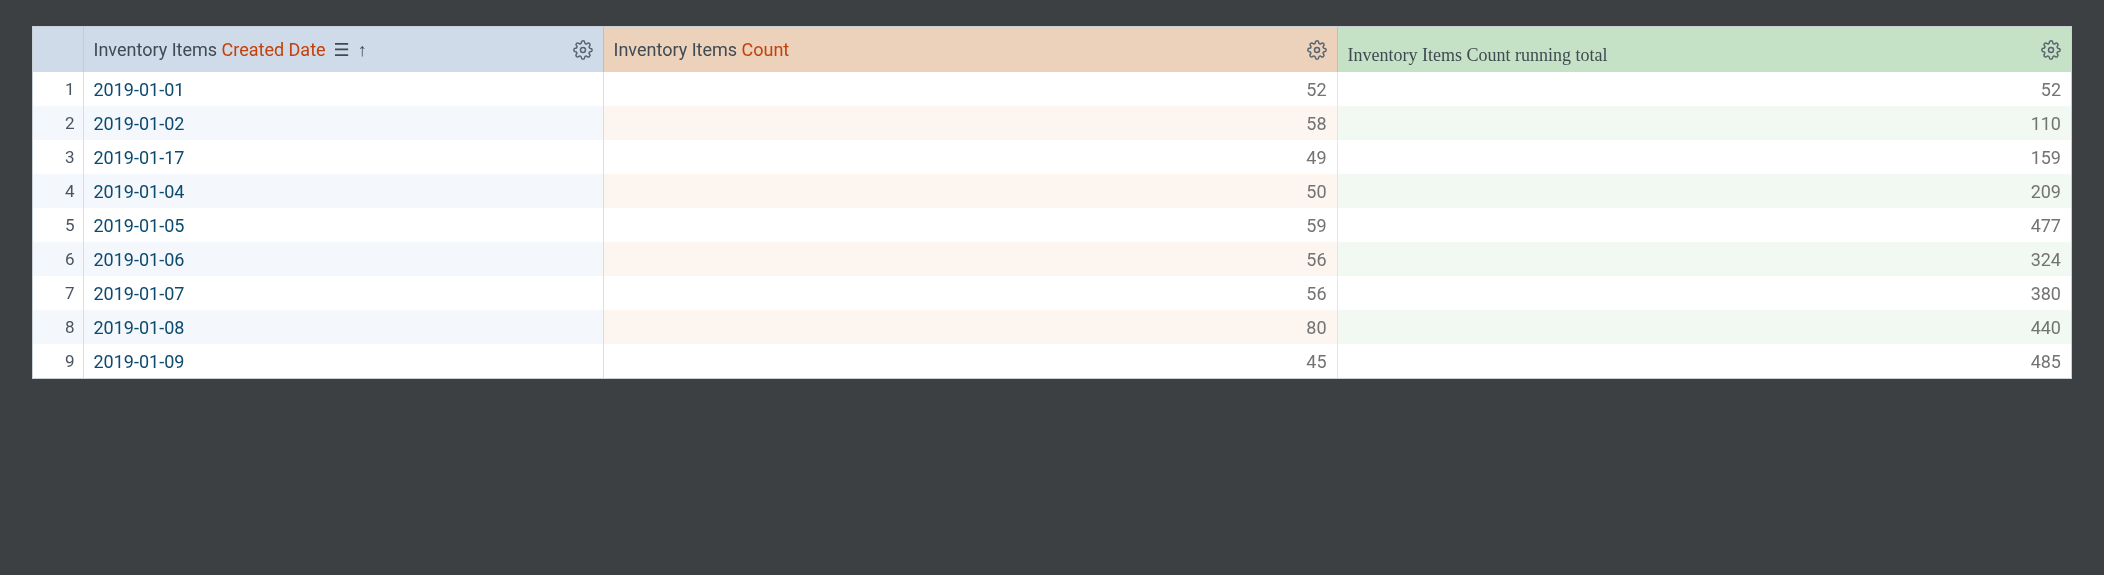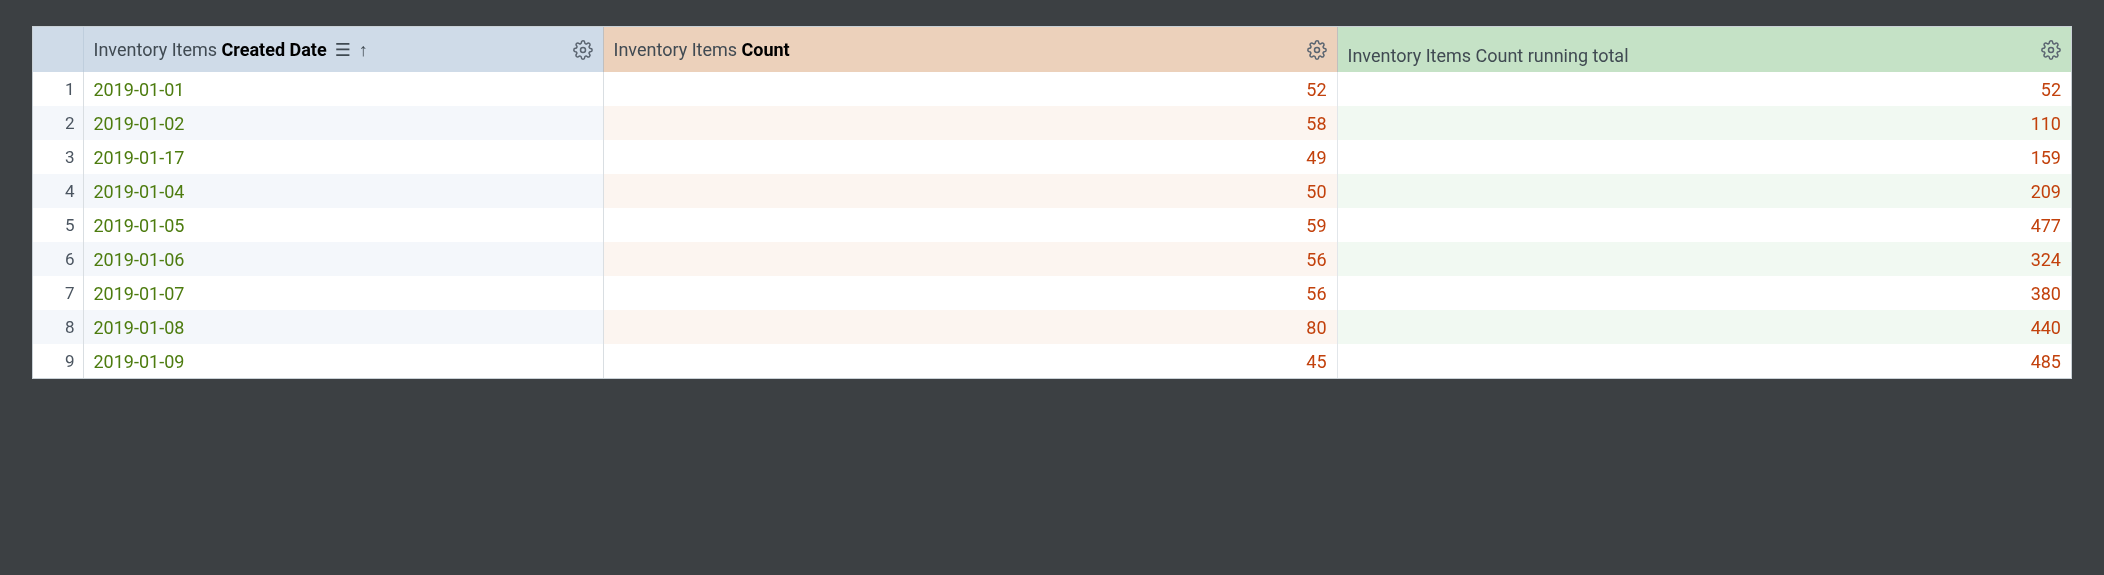--- a/index.html
+++ b/index.html
@@ -33,49 +33,49 @@
     overflow: hidden;
   }
   th {
     font-size: 18px;
     color: #333a40;
     text-align: left;
   }
   th.corner { background: #cfdbe8; border-right: 1px solid #bfcedd; }
   th.h1 { background: #cfdbe8; border-right: 1px solid #bfbfbf; }
   th.h2 { background: #ecd1bb; border-right: 1px solid #bfbfbf; }
-  th.h3 { background: #c5e2c6; }
+  th.h3 { background: #c5e2c6; font-family: Liberation Serif, serif; }
   .hdr-wrap {
     display: flex;
     align-items: center;
     justify-content: space-between;
     gap: 8px;
     width: 100%;
   }
   .hdr-left { display: flex; align-items: center; gap: 8px; min-width: 0; }
   .hdr-prefix { color: #404a52; margin-top: 12px; }
-  .hdr-bold { font-weight: 700; color: #000000; }
+  .hdr-bold { font-weight: 400; color: #c2410c; }
   .gear { flex-shrink: 0; display: inline-flex; cursor: pointer; }
   .gear svg { width: 20px; height: 20px; stroke: #5a6470; }
   .sort-ind, .arrow { color: #404a52; font-size: 18px; line-height: 1; }
   td.rownum {
     text-align: right;
     color: #4b5560;
     font-size: 17px;
     border-right: 1px solid #d9dee2;
     padding-right: 8px;
   }
   td.date {
     text-align: left;
-    color: #4d7c0f;
+    color: #0c4a6e;
     border-right: 1px solid #d9dee2;
   }
   td.num {
     text-align: right;
-    color: #c2410c;
+    color: #737373;
     border-right: 1px solid #e2e6ea;
   }
   td.num:last-child { border-right: none; }
   tbody tr:nth-child(even) td.rownum,
   tbody tr:nth-child(even) td.date { background: #f4f7fb; }
   tbody tr:nth-child(even) td.count { background: #fcf5f0; }
   tbody tr:nth-child(even) td.running { background: #f1f9f2; }
   tbody tr:nth-child(odd) td { background: #ffffff; }
 </style>
 </head>

